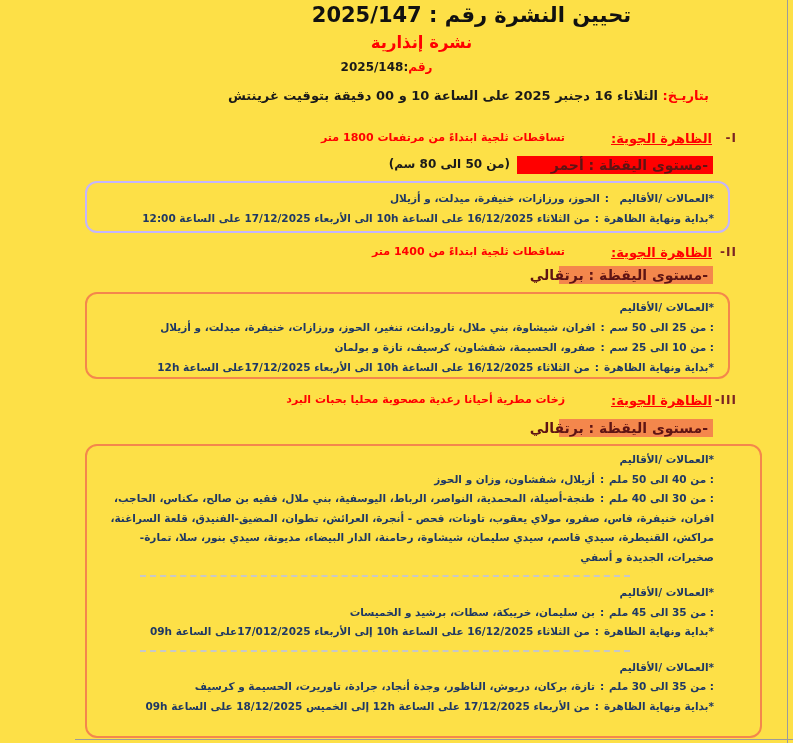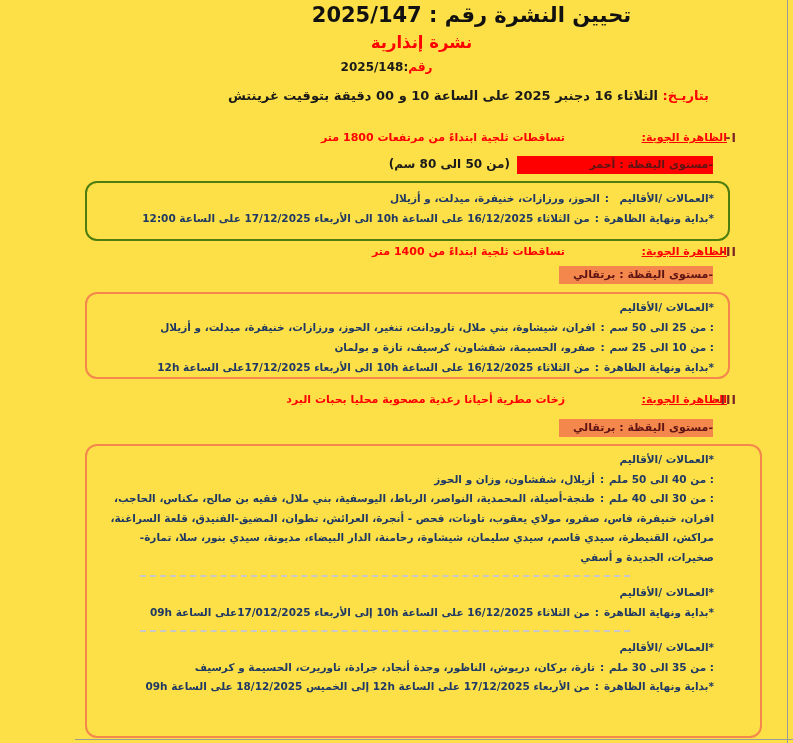--- a/index.html
+++ b/index.html
@@ -18,32 +18,32 @@
   .t2{top:33px; font-size:16.5px; color:#ff0000;}
   .t2 .shift{left:25px;}
   .t3{top:60px; font-size:12px;}
   .t3 .shift{left:-10px;}
   .red{color:#ff0000;}
   .blk{color:#1a1a1a;}
 
   .dateline{position:absolute; top:88px; right:84px; font-size:13px; white-space:nowrap;margin-left:9px;}
 
   .marker{position:absolute; right:56px; direction:ltr; font-size:12px; color:#7b2424; letter-spacing:1px;}
-  .phen-label{position:absolute; right:66px; font-size:11px; color:#ff0000; text-decoration:underline; white-space:nowrap;}
+  .phen-label{position:absolute; right:81px; font-size:13px; color:#ff0000; text-decoration:underline; white-space:nowrap;}
   .phen-text{position:absolute; right:228px; font-size:11px; color:#ff0000; white-space:nowrap;}
 
-  .bar{position:absolute; right:80px; height:18px; line-height:18px; font-size:11px;
-       color:#5e1414; text-align:right; box-sizing:border-box; white-space:nowrap;}
+  .bar{position:absolute; right:80px; height:18px; line-height:18px; font-size:14px;
+       color:#5e1414; text-align:right; padding-right:5px; box-sizing:border-box; white-space:nowrap;}
   .bar-red{background:#ff0000; width:196px;}
   .bar-orange{background:#f4874c; width:154px;}
   .amount{position:absolute; top:157px; right:283px; font-size:12px; color:#1a1a1a; white-space:nowrap;}
 
   .box{position:absolute; left:85px; box-sizing:border-box; border-radius:12px;
        color:#1f3864; font-size:10.5px; line-height:20px; padding:5px 14px 0 10px;}
-  .box-red{border:2px solid #4d7c0f; right:63px; top:181px; height:60px;}
+  .box-red{border:2px solid #c4b5fd; right:63px; top:181px; height:52px;}
   .box-o2 {border:2px solid #f4874c; right:63px; top:292px; height:87px; padding-top:3px;}
   .box-o3 {border:2px solid #f4874c; right:31px; top:444px; height:294px; padding:4px 46px 0 10px; line-height:19.5px; overflow:hidden;}
   .line{}
   .lbl{display:inline-block; min-width:100px; vertical-align:top;}
   .sep{padding:0 5px;}
   .dashed{border-top:2px dashed #c8c8c8; height:0; margin:8px 84px 6px 43px;}
   .blk3-gap{margin-top:6px;}
 </style>
 </head>
 <body>
@@ -102,20 +102,23 @@
       <span class="lbl">: من 40 الى 50 ملم</span><span class="sep">:</span><span>أزيلال، شفشاون، وزان و الحوز</span>
     </div>
     <div class="line">
       <span class="lbl">: من 30 الى 40 ملم</span><span class="sep">:</span><span>طنجة-أصيلة، المحمدية، النواصر، الرباط، اليوسفية، بني ملال، فقيه بن صالح، مكناس، الحاجب، افران، خنيفرة، فاس، صفرو، مولاي يعقوب، تاونات، فحص - أنجرة، العرائش، تطوان، المضيق-الفنيدق، قلعة السراغنة، مراكش، القنيطرة، سيدي قاسم، سيدي سليمان، شيشاوة، رحامنة، الدار البيضاء، مديونة،  سيدي بنور، سلا، تمارة-صخيرات، الجديدة و أسفي</span>
     </div>
 
     <div class="dashed"></div>
 
     <div class="line"><span>*العمالات /الأقاليم</span></div>
     <div class="line">
+      <span class="lbl">: من 35 الى 45 ملم</span><span class="sep">:</span><span>بن سليمان، خريبكة، سطات، برشيد و الخميسات</span>
+    </div>
+    <div class="line">
       <span class="lbl">*بداية ونهاية الظاهرة</span><span class="sep">:</span><span>من الثلاثاء 16/12/2025 على الساعة 10h إلى الأربعاء 17/012/2025على الساعة 09h</span>
     </div>
 
     <div class="dashed"></div>
 
     <div class="line"><span>*العمالات /الأقاليم</span></div>
     <div class="line">
       <span class="lbl">: من 35 الى 30 ملم</span><span class="sep">:</span><span>تازة، بركان، دريوش، الناظور، وجدة أنجاد، جرادة، تاوريرت، الحسيمة و كرسيف</span>
     </div>
     <div class="line">

